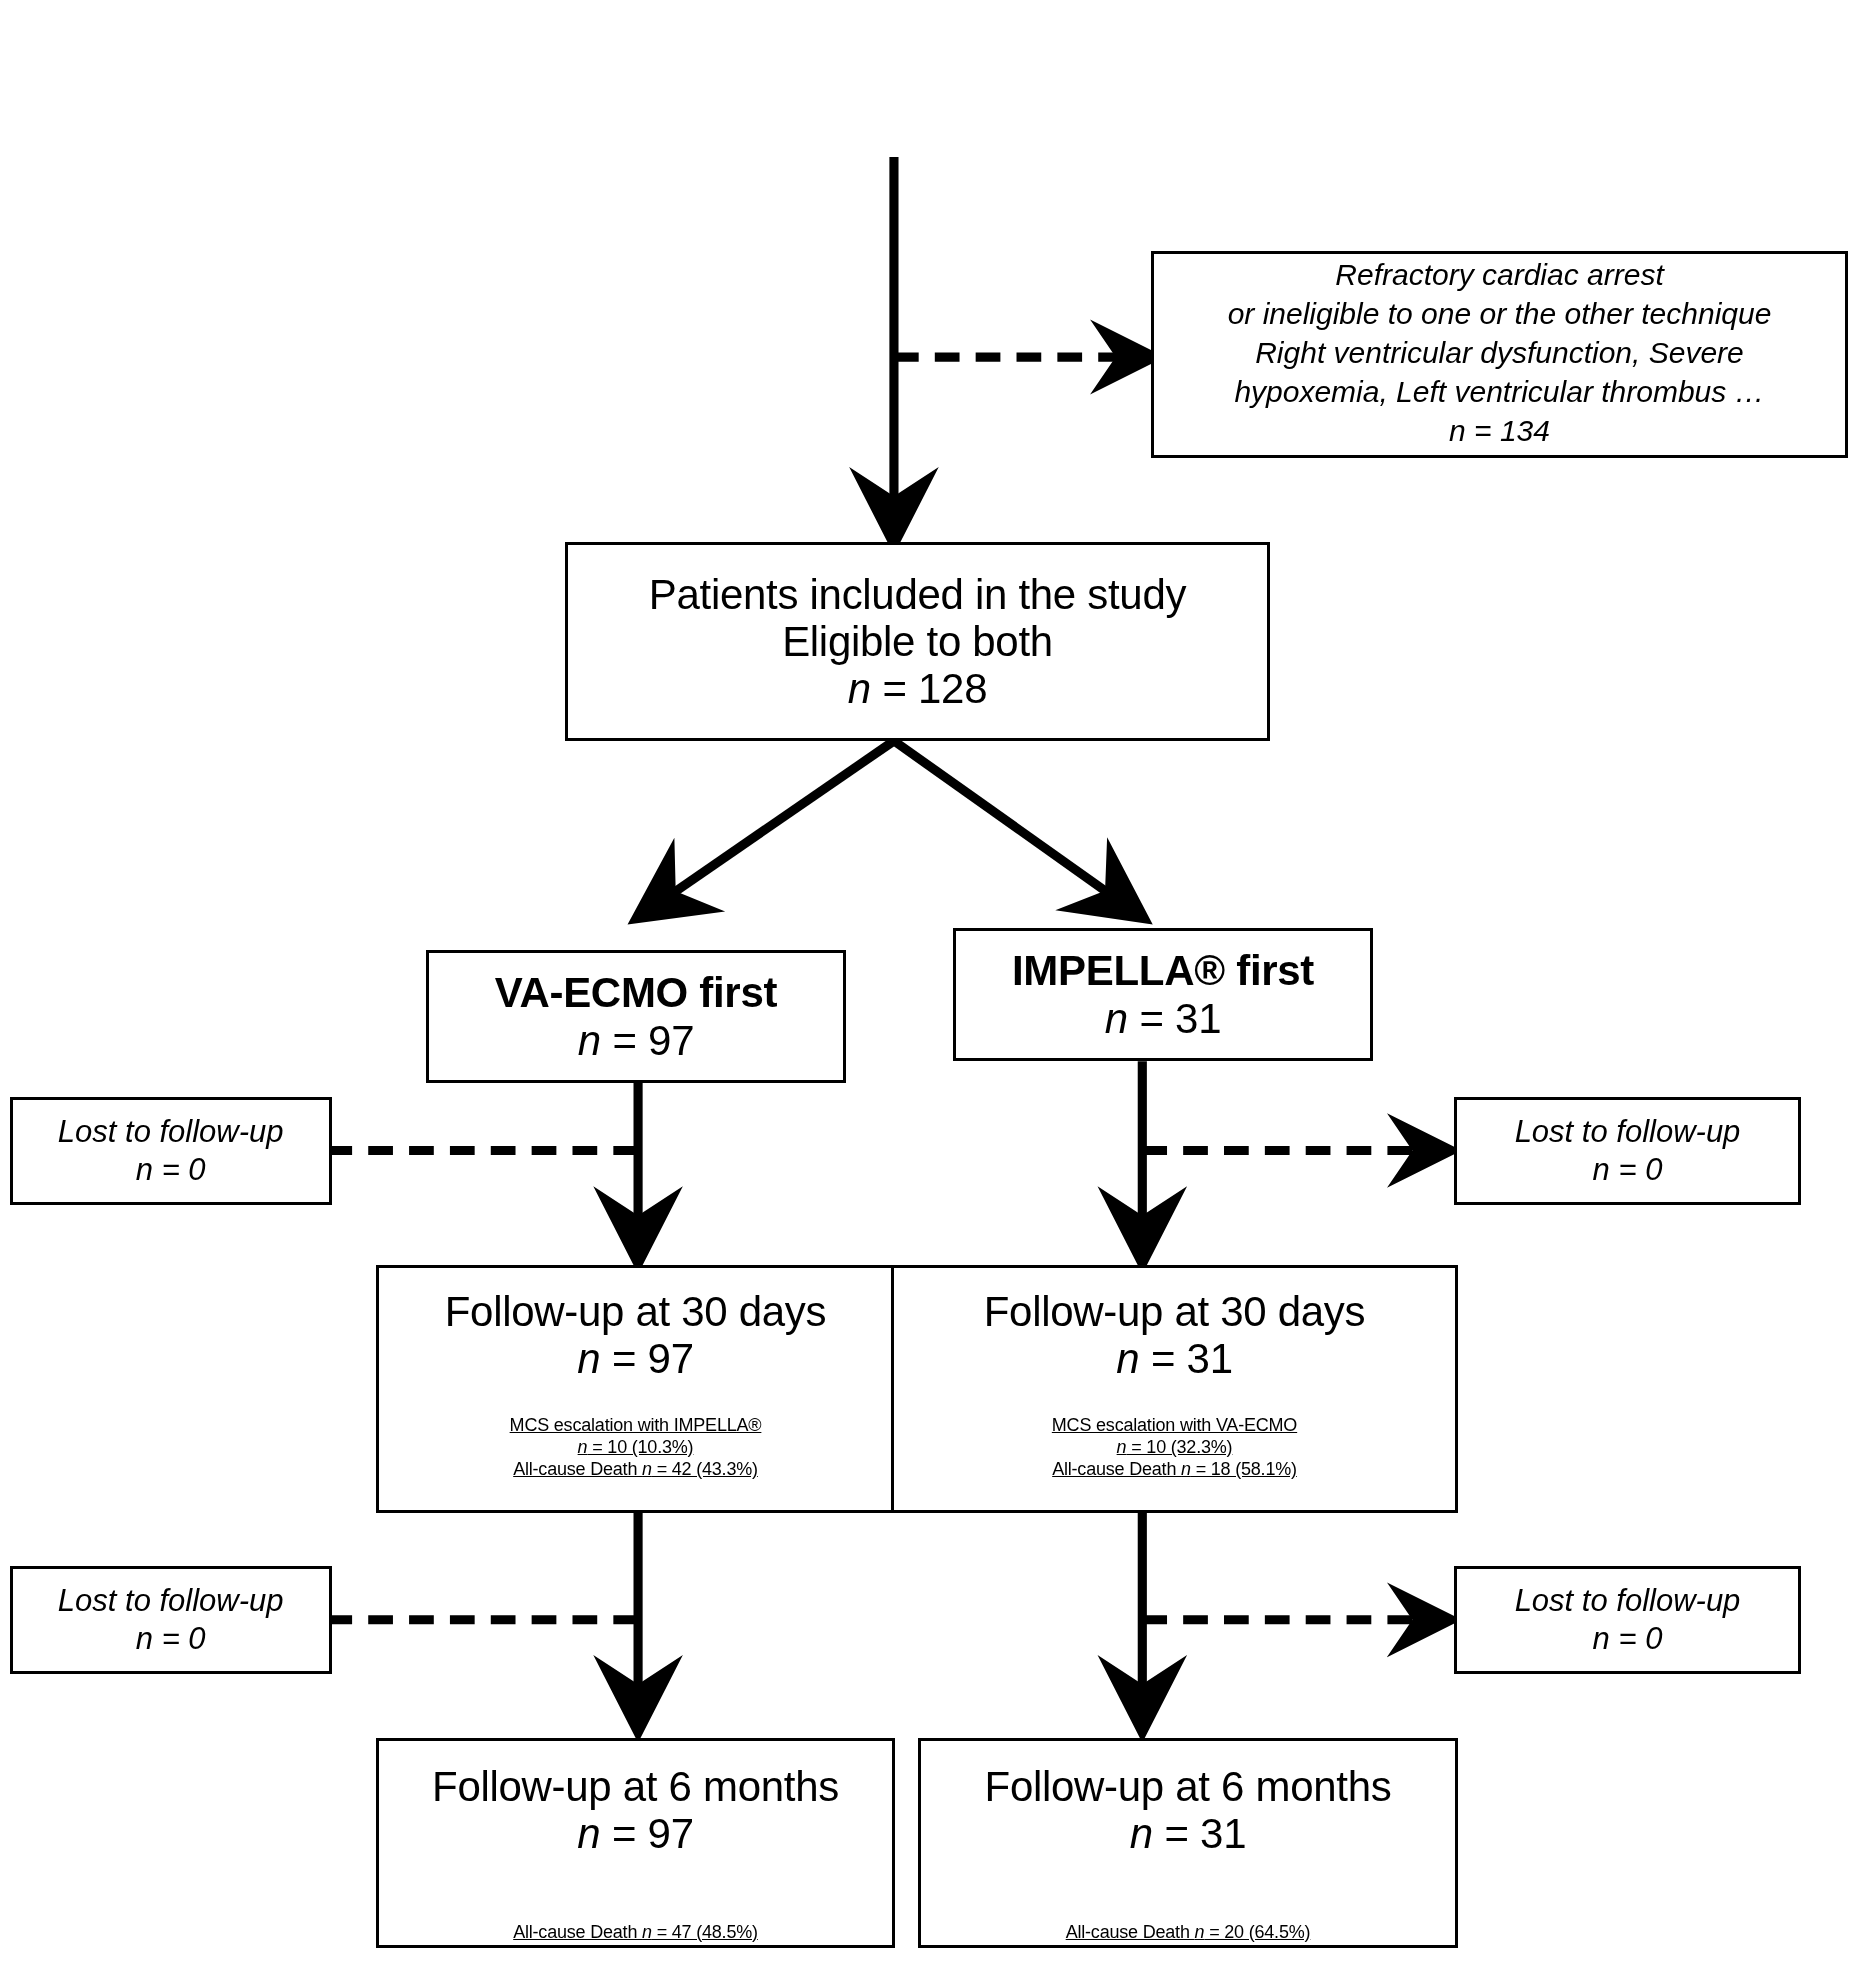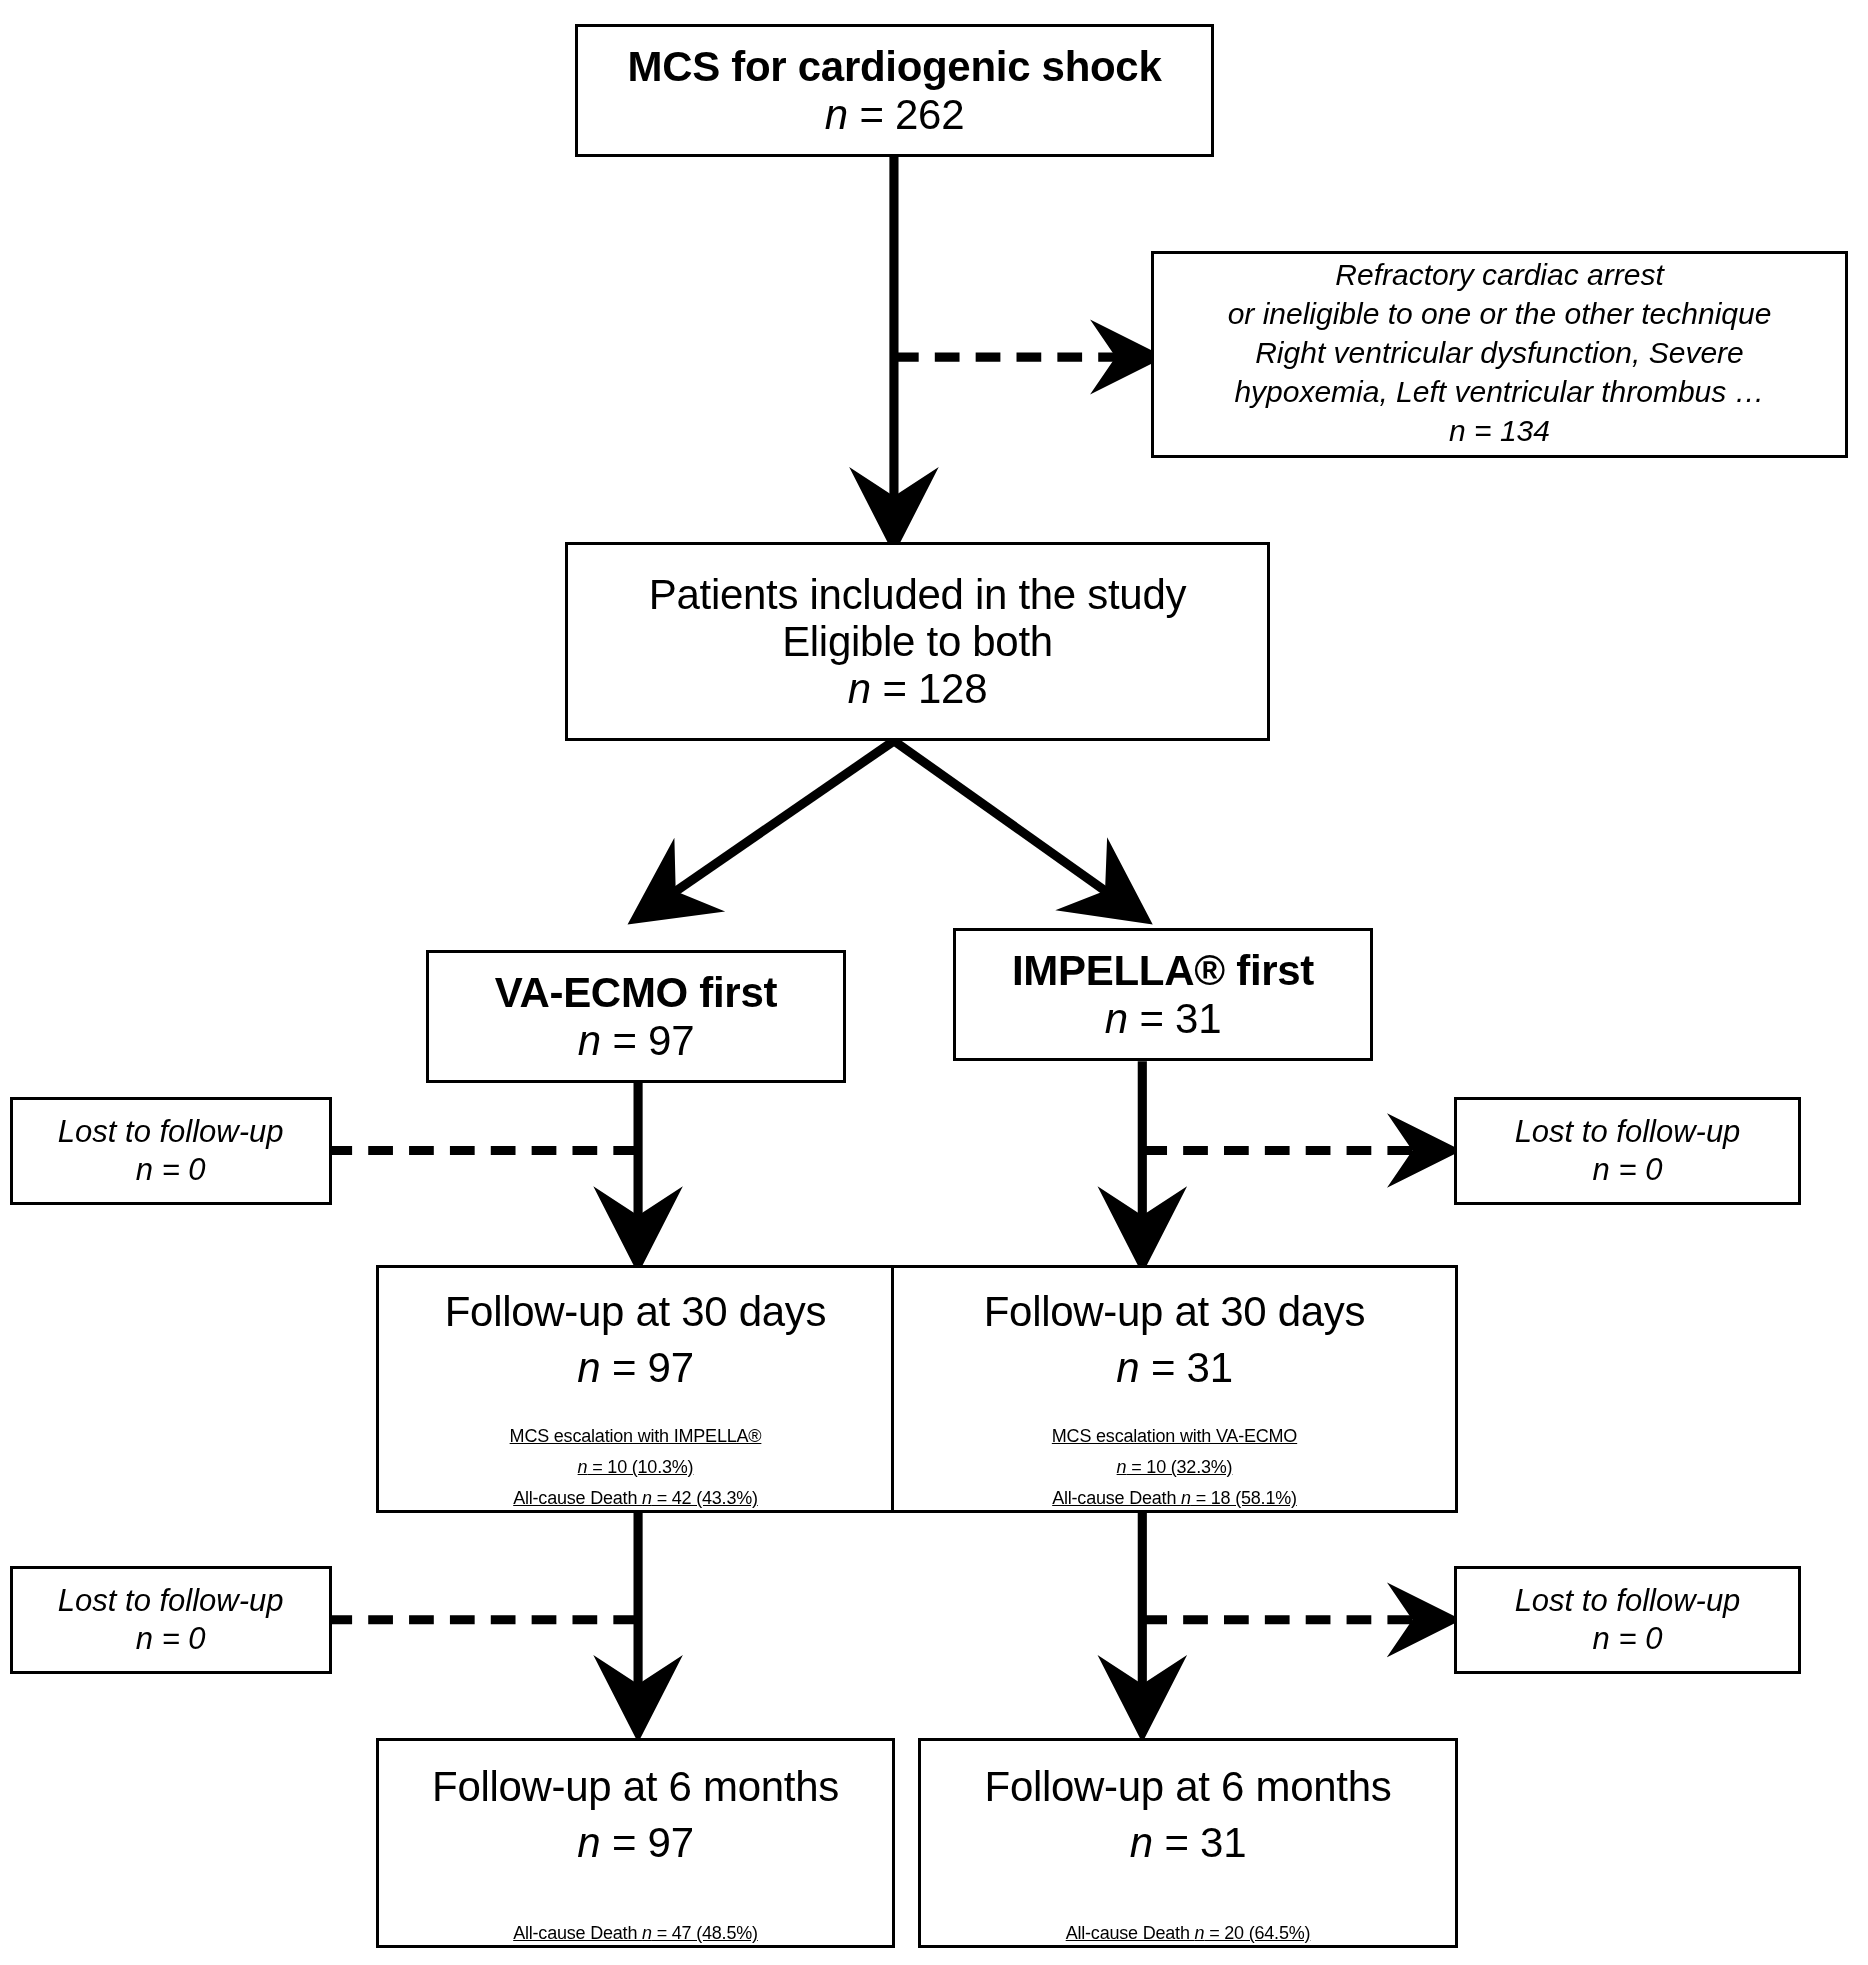--- a/index.html
+++ b/index.html
@@ -21,21 +21,21 @@
     box-sizing: border-box;
     border: 3.8px solid #000000;
     background: #ffffff;
     display: flex;
     flex-direction: column;
     justify-content: center;
     align-items: center;
     text-align: center;
     z-index: 3;
   }
-  .box.tight { justify-content: flex-start; gap: 9px; }
+  .box.tight { justify-content: flex-start; }
   svg.arrows {
     position: absolute;
     left: 0;
     top: 0;
     width: 1868px;
     height: 1965px;
     z-index: 2;
     overflow: visible;
   }
   .t-bold {
@@ -113,26 +113,20 @@
 
     <line x1="1187" y1="2810" x2="1187" y2="3218" stroke="#000" stroke-width="17" marker-end="url(#ah)"></line>
 
     <line x1="2125" y1="2810" x2="2125" y2="3218" stroke="#000" stroke-width="17" marker-end="url(#ah)"></line>
 
     <line x1="1187" y1="3013" x2="380" y2="3013" stroke="#000" stroke-width="17" stroke-dasharray="46,30" marker-end="url(#ahd)"></line>
 
     <line x1="2125" y1="3013" x2="2692" y2="3013" stroke="#000" stroke-width="17" stroke-dasharray="46,30" marker-end="url(#ahd)"></line>
   </svg>
 
-  <div class="box" style="left:575px; top:24px; width:639px; height:133px;">
-    <div class="t-bold">MCS for cardiogenic shock</div>
-    <div class="nrow">
-      <span class="t-n">n</span><span class="t-reg"> = </span><span class="t-reg">262</span>
-    </div>
-  </div>
 
   <div class="box" style="left:1151px; top:251px; width:697px; height:207px; padding:5.4px 12px;justify-content:flex-end;">
     <div class="t-italic-md">Refractory cardiac arrest</div>
     <div class="t-italic-md">or ineligible to one or the other technique</div>
     <div class="t-italic-md">Right ventricular dysfunction, Severe</div>
     <div class="t-italic-md">hypoxemia, Left ventricular thrombus …</div>
     <div class="nrow">
       <span class="t-italic-md" style="font-style:italic;">n</span><span class="t-italic-md" style="font-style:italic;"> = </span><span class="t-italic-md" style="font-style:italic;">134</span>
     </div>
   </div>

